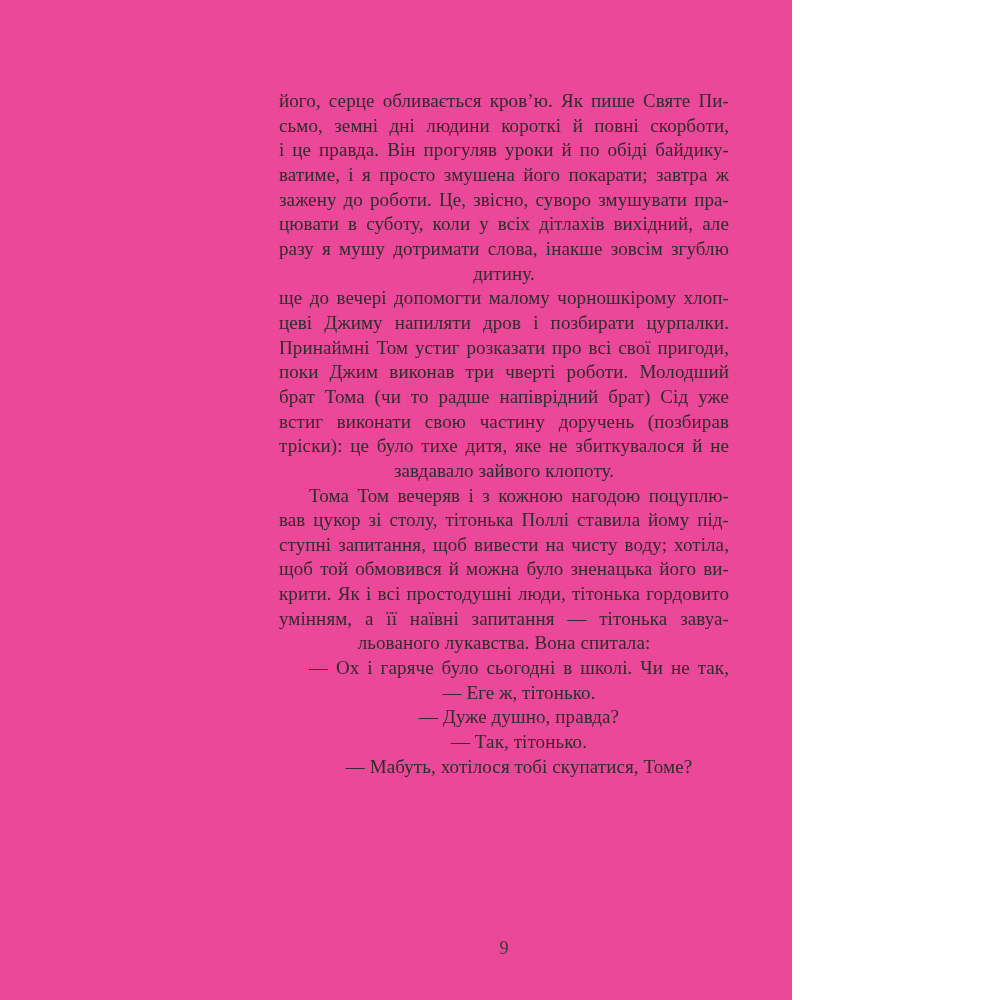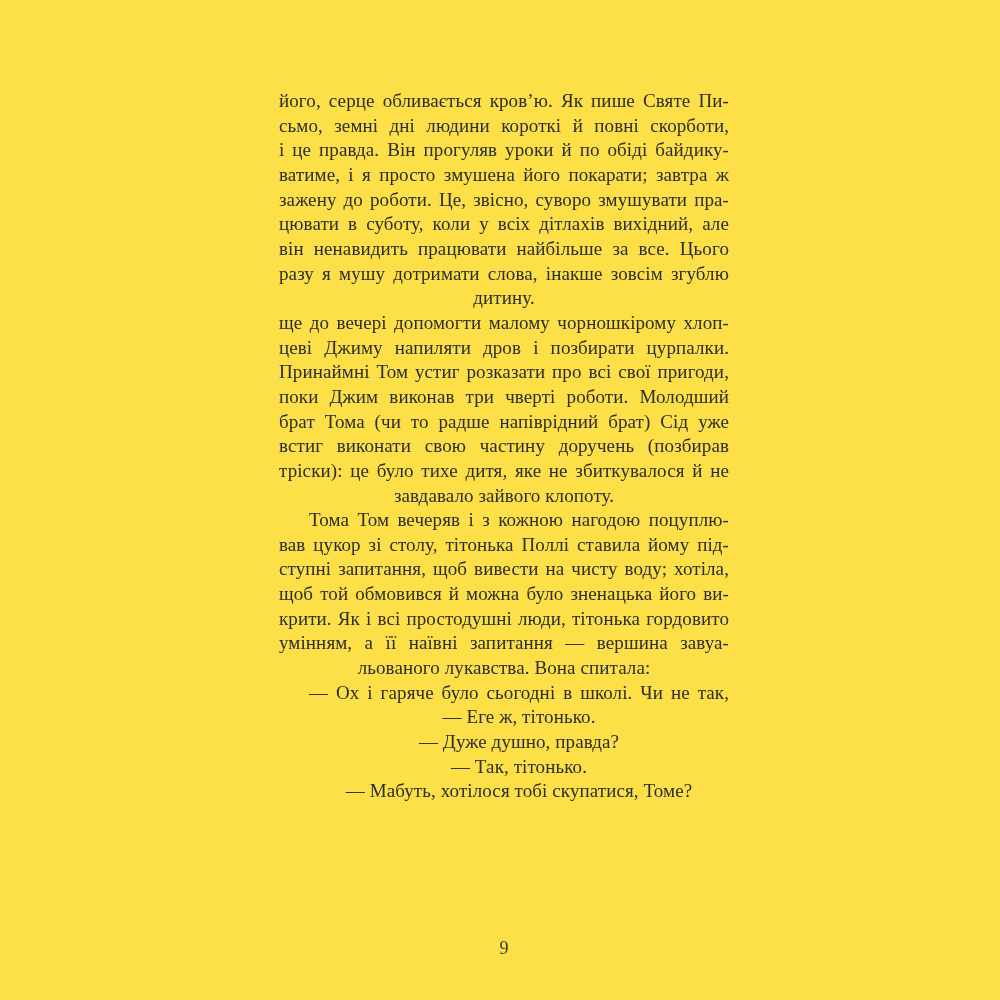--- a/index.html
+++ b/index.html
@@ -1,23 +1,23 @@
 <!DOCTYPE html>
 <html lang="uk"><head>
 <meta charset="utf-8">
 <style>
   html, body {
     margin: 0;
     padding: 0;
   }
   .page {
     position: relative;
-    width: 1000px;
+    width: 792px;
     height: 1000px;
-    background: #fde047;
+    background: #ec4899;
     overflow: hidden;
     font-family: "Liberation Serif", "DejaVu Serif", serif;
   }
   .text-block {
     position: absolute;
     left: 279px;
     top: 89px;
     width: 450px;
     color: #2d2d2d;
     font-size: 19px;
@@ -57,41 +57,40 @@
 
 <div class="page">
   <div class="text-block" id="text-block">
       <p class="paragraph">
         <span class="line justify">його, серце обливається кров’ю. Як пише Святе Пи-</span>
         <span class="line justify">сьмо, земні дні людини короткі й повні скорботи,</span>
         <span class="line justify">і це правда. Він прогуляв уроки й по обіді байдику-</span>
         <span class="line justify">ватиме, і я просто змушена його покарати; завтра ж</span>
         <span class="line justify">зажену до роботи. Це, звісно, суворо змушувати пра-</span>
         <span class="line justify">цювати в суботу, коли у всіх дітлахів вихідний, але</span>
-        <span class="line justify">він ненавидить працювати найбільше за все. Цього</span>
         <span class="line justify">разу я мушу дотримати слова, інакше зовсім згублю</span>
         <span class="line">дитину.</span>
       </p>
       <p class="paragraph">
         <span class="line justify">ще до вечері допомогти малому чорношкірому хлоп-</span>
         <span class="line justify">цеві Джиму напиляти дров і позбирати цурпалки.</span>
         <span class="line justify">Принаймні Том устиг розказати про всі свої пригоди,</span>
         <span class="line justify">поки Джим виконав три чверті роботи. Молодший</span>
         <span class="line justify">брат Тома (чи то радше напіврідний брат) Сід уже</span>
         <span class="line justify">встиг виконати свою частину доручень (позбирав</span>
         <span class="line justify">тріски): це було тихе дитя, яке не збиткувалося й не</span>
         <span class="line">завдавало зайвого клопоту.</span>
       </p>
       <p class="paragraph">
         <span class="line justify indent">Тома Том вечеряв і з кожною нагодою поцуплю-</span>
         <span class="line justify">вав цукор зі столу, тітонька Поллі ставила йому під-</span>
         <span class="line justify">ступні запитання, щоб вивести на чисту воду; хотіла,</span>
         <span class="line justify">щоб той обмовився й можна було зненацька його ви-</span>
         <span class="line justify">крити. Як і всі простодушні люди, тітонька гордовито</span>
-        <span class="line justify">умінням, а її наївні запитання — вершина завуа-</span>
+        <span class="line justify">умінням, а її наївні запитання — тітонька завуа-</span>
         <span class="line">льованого лукавства. Вона спитала:</span>
       </p>
       <p class="paragraph">
         <span class="line justify indent">— Ох і гаряче було сьогодні в школі. Чи не так,</span>
       </p>
       <p class="paragraph">
         <span class="line indent">— Еге ж, тітонько.</span>
       </p>
       <p class="paragraph">
         <span class="line indent">— Дуже душно, правда?</span>

